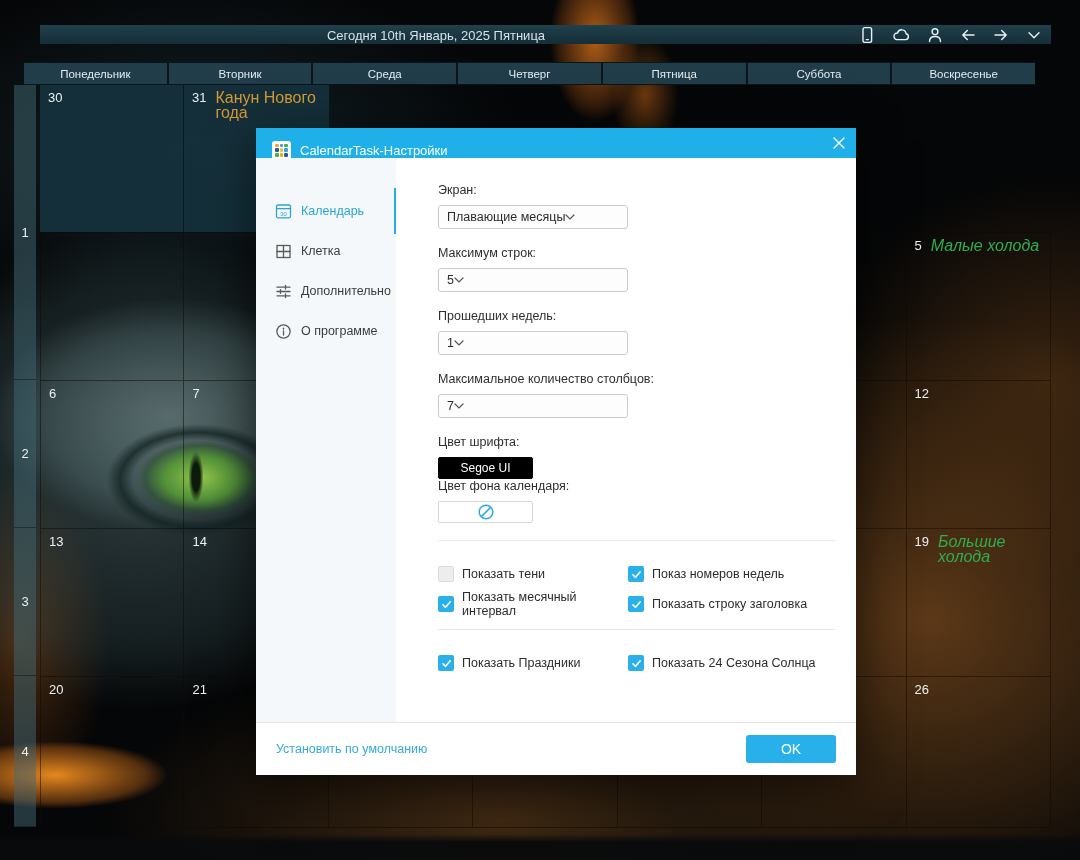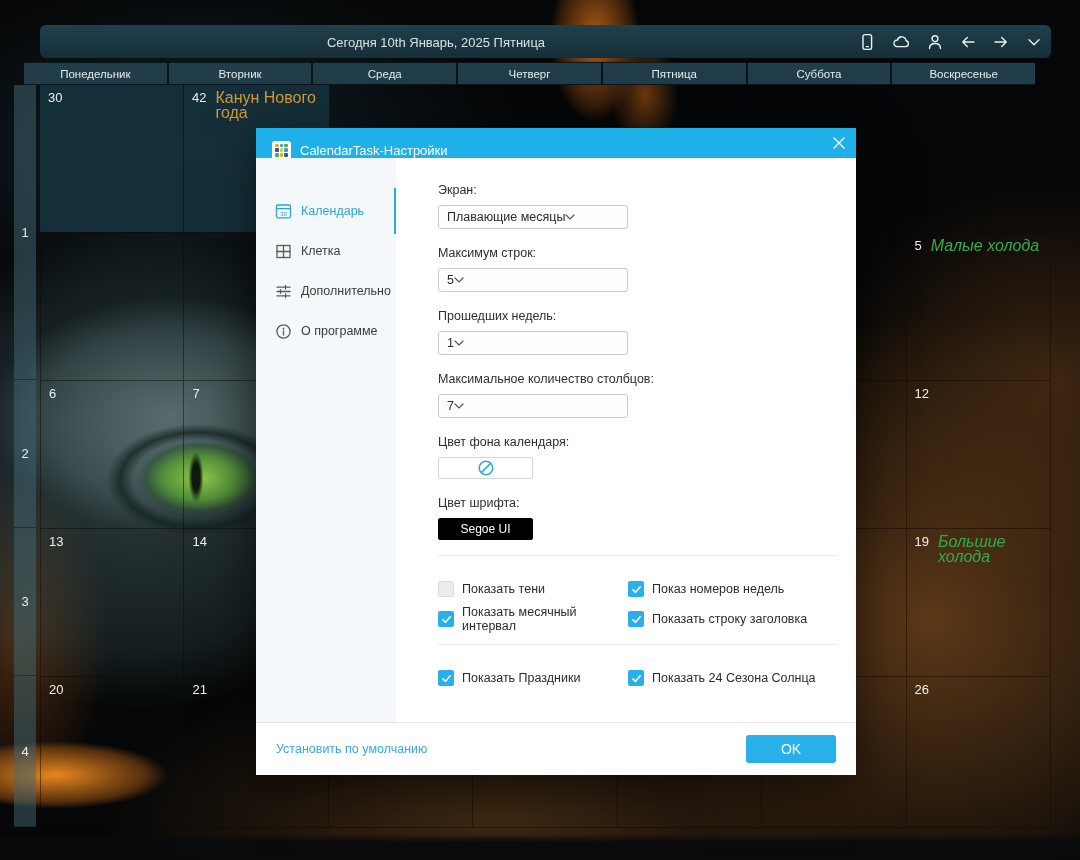--- a/index.html
+++ b/index.html
@@ -15,22 +15,22 @@
     radial-gradient(ellipse 340px 300px at 140px 470px, rgba(95,126,128,0.45), rgba(60,88,92,0.28) 60%, rgba(0,0,0,0) 80%),
     radial-gradient(ellipse 60px 110px at 595px 40px, rgba(205,110,25,0.85), rgba(120,60,15,0.4) 60%, rgba(0,0,0,0) 75%),
     radial-gradient(ellipse 45px 80px at 645px 95px, rgba(175,90,20,0.6), rgba(0,0,0,0) 75%),
     radial-gradient(ellipse 150px 45px at 55px 775px, rgba(242,142,32,0.95), rgba(160,85,20,0.5) 60%, rgba(0,0,0,0) 75%),
     radial-gradient(ellipse 120px 220px at 20px 640px, rgba(140,75,20,0.5), rgba(0,0,0,0) 75%),
     radial-gradient(ellipse 420px 380px at 930px 620px, rgba(150,90,35,0.6), rgba(90,55,20,0.35) 55%, rgba(0,0,0,0) 80%),
     radial-gradient(ellipse 300px 260px at 1050px 380px, rgba(110,65,25,0.5), rgba(0,0,0,0) 78%),
     radial-gradient(ellipse 500px 200px at 500px 820px, rgba(120,75,30,0.5), rgba(0,0,0,0) 80%),
     radial-gradient(ellipse 400px 220px at 200px 150px, rgba(28,52,60,0.6), rgba(0,0,0,0) 80%);}
   
-  .titlebar{position:absolute;left:40px;top:25px;width:1011px;height:33px;
-    background:linear-gradient(180deg,#20404c 0%,#152e38 100%);border-radius:6px;}
+  .titlebar{position:absolute;left:40px;top:25px;width:1011px;height:19px;
+    background:linear-gradient(180deg,#20404c 0%,#152e38 100%);}
   .tb-title{position:absolute;left:396px;top:50%;transform:translate(-50%,-50%);
     font-size:13px;color:#d6e3e8;white-space:nowrap;}
   .tb-icons{position:absolute;right:8px;top:0;height:100%;display:flex;align-items:center;gap:15px;}
   .tb-icons svg{display:block;}
   .ic{stroke:#e9f2f4;fill:none;stroke-width:1.4;stroke-linecap:round;stroke-linejoin:round;}
   
   .dayheader{position:absolute;left:24px;top:62px;width:1011px;height:23px;
     background:#0a151a;display:flex;gap:2px;padding:1px 0;box-sizing:border-box;}
   .dh-cell{flex:1;background:#203d49;color:#e3ecef;font-size:11.5px;
     display:flex;align-items:center;justify-content:center;}
@@ -163,21 +163,21 @@
       <span>3</span>
     </div>
   <div class="weekseg ws4">
       <span>4</span>
     </div>
 
   <div class="past-cell pc1">
     <span class="date-num">30</span>
   </div>
   <div class="past-cell pc2">
-    <span class="date-num">42</span>
+    <span class="date-num">31</span>
     <span class="holiday">Канун Нового года</span>
   </div>
 
   <div class="cal-grid">
     <div class="cal-cell first"></div>
     <div class="cal-cell"></div>
     <div class="cal-cell"></div>
     <div class="cal-cell"></div>
     <div class="cal-cell"></div>
     <div class="cal-cell"></div>
@@ -320,33 +320,33 @@
       </div>
       <div class="fgroup">
         <div class="flabel">Максимальное количество столбцов:</div>
         <div class="select">
           <span>7</span>
           <svg width="10" height="6" viewBox="0 0 10 6">
               <path d="M1,1 L5,5 L9,1" stroke="#555" fill="none" stroke-width="1.2" stroke-linecap="round"></path>
             </svg>
         </div>
       </div>
+      <div class="fgroup" style="margin-bottom:0">
+        <div class="flabel">Цвет шрифта:</div>
+        <div class="font-btn">Segoe UI</div>
+      </div>
       <div class="fgroup">
         <div class="flabel">Цвет фона календаря:</div>
         <div class="color-btn">
           <svg width="18" height="18" viewBox="0 0 18 18">
               <circle cx="9" cy="9" r="6.8" stroke="#2fa9e1" fill="none" stroke-width="1.5"></circle>
               <line x1="4.6" y1="13.4" x2="13.4" y2="4.6" stroke="#2fa9e1" stroke-width="1.5"></line>
             </svg>
         </div>
       </div>
-      <div class="fgroup" style="margin-bottom:0">
-        <div class="flabel">Цвет шрифта:</div>
-        <div class="font-btn">Segoe UI</div>
-      </div>
 
       <div class="divider d1"></div>
 
       <div class="cb-grid">
         <div class="cb-row">
           <span class="cb off"></span>
           <span>Показать тени</span>
         </div>
         <div class="cb-row">
           <span class="cb on">

